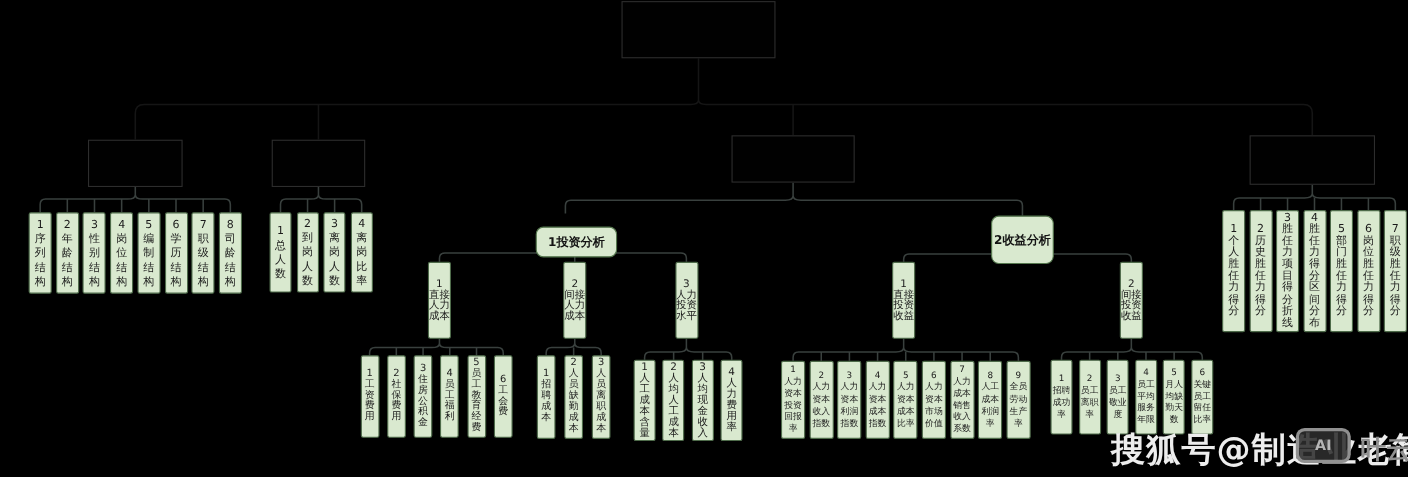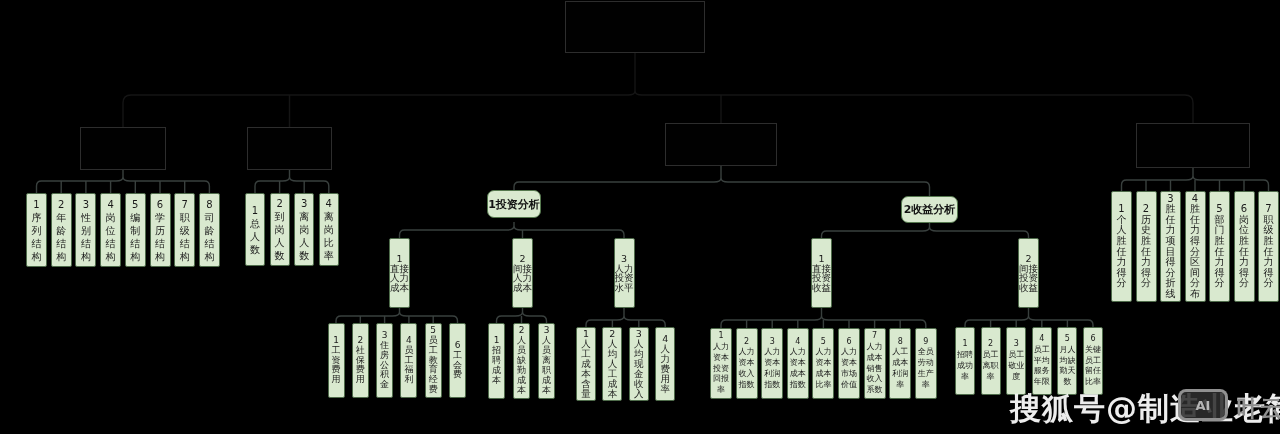--- a/index.html
+++ b/index.html
@@ -42,22 +42,22 @@
       <path d="M 965 327 L 965 325 Q 965 320 970 320 L 1021.5 320 Q 1028.5 320 1028.5 316 L 1028.5 308 M 1028.5 316 Q 1028.5 320 1035.5 320 L 1088 320 Q 1093 320 1093 325 L 1093 327 M 990.6 320 L 990.6 327 M 1016.2 320 L 1016.2 327 M 1041.8 320 L 1041.8 327 M 1067.4 320 L 1067.4 327" fill="none" stroke="#39403e" stroke-width="1.4"></path>
       <path d="M 1121.5 191 L 1121.5 185 Q 1121.5 180 1126.5 180 L 1186 180 Q 1193 180 1193 176 L 1193 168 M 1193 176 Q 1193 180 1200 180 L 1263.5 180 Q 1268.5 180 1268.5 185 L 1268.5 191 M 1146 180 L 1146 191 M 1170.5 180 L 1170.5 191 M 1195 180 L 1195 191 M 1219.5 180 L 1219.5 191 M 1244 180 L 1244 191" fill="none" stroke="#39403e" stroke-width="1.4"></path>
     </svg>
 
   <div class="bbox" style="left:565px;top:1px;width:140px;height:52px"></div>
   <div class="bbox" style="left:80px;top:127px;width:86px;height:43px"></div>
   <div class="bbox" style="left:247px;top:127px;width:85px;height:43px"></div>
   <div class="bbox" style="left:665px;top:123px;width:112px;height:43px"></div>
   <div class="bbox" style="left:1136px;top:123px;width:114px;height:45px"></div>
 
-  <div class="hnode" style="left:487px;top:190px;width:54px;height:28px">1投资分析</div>
-  <div class="hnode" style="left:901px;top:196px;width:57px;height:27px">2收益分析</div>
+  <div class="hnode" style="left:487px;top:206px;width:74px;height:28px">1投资分析</div>
+  <div class="hnode" style="left:901px;top:196px;width:57px;height:44px">2收益分析</div>
 
   <div class="wm-text">搜狐号@制造业老简</div>
   <div class="wm-badge">AI</div>
   <div class="wm-suffix">叶云</div>
 <div class="leaf" style="left: 26px; top: 193px; width: 21px; height: 74px; font-size: 10px; line-height: 1.3;">1
 序列结构</div>
     <div class="leaf" style="left: 50.7px; top: 193px; width: 21px; height: 74px; font-size: 10px; line-height: 1.3;">2
 年龄结构</div>
     <div class="leaf" style="left: 75.4px; top: 193px; width: 21px; height: 74px; font-size: 10px; line-height: 1.3;">3
 性别结构</div>

